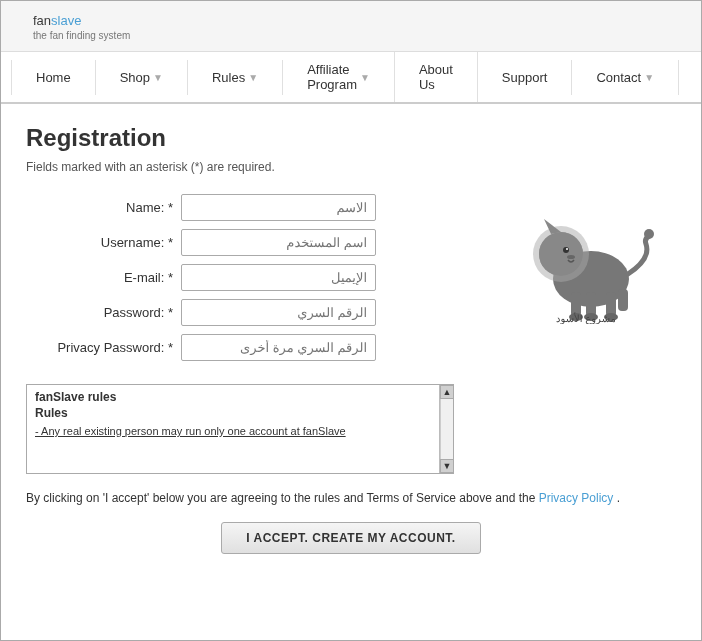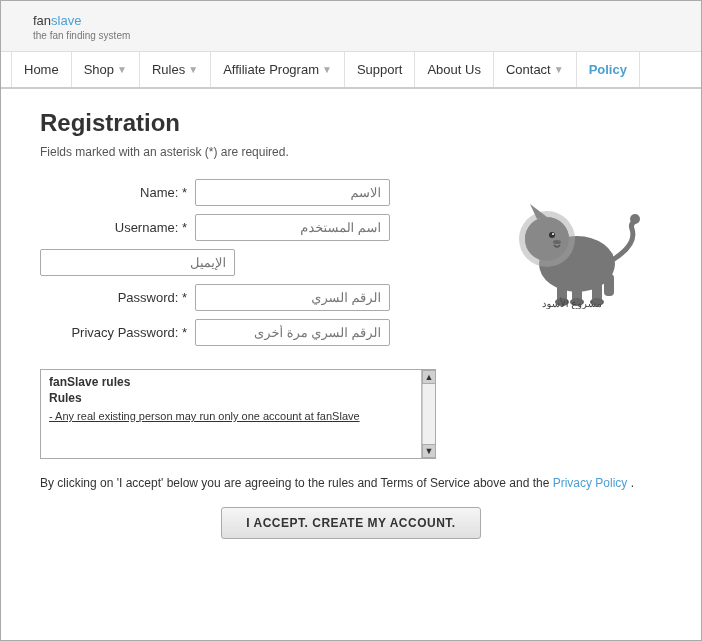--- a/index.html
+++ b/index.html
@@ -45,21 +45,21 @@
     }
     
     .nav {
       background: #fff;
       border-bottom: 2px solid #ccc;
       padding: 0 10px;
       display: flex;
       align-items: center;
     }
     .nav-item {
-      padding: 10px 12px;
+      padding: 10px 24px;
       font-size: 13px;
       color: #333;
       text-decoration: none;
       cursor: pointer;
       display: flex;
       align-items: center;
       gap: 3px;
       border-right: 1px solid #e0e0e0;
     }
     .nav-item:first-child {
@@ -68,21 +68,21 @@
     .nav-arrow {
       color: #aaa;
       font-size: 10px;
     }
     .nav-search {
       color: #4a9fd4;
       font-weight: bold;
     }
     
     .content {
-      padding: 20px 39px;
+      padding: 20px 25px;
     }
     .page-title {
       font-size: 24px;
       font-weight: bold;
       color: #333;
       margin-bottom: 8px;
     }
     .required-note {
       font-size: 12px;
       color: #555;
@@ -127,21 +127,21 @@
     }
     
     .lion-image {
       width: 160px;
       height: 120px;
     }
     
     .rules-box {
       border: 1px solid #aaa;
       margin-top: 15px;
-      width: 396px;
+      width: 428px;
       height: 90px;
       position: relative;
       font-size: 12px;
       color: #333;
       overflow: hidden;
     }
     .rules-title {
       font-weight: bold;
       padding: 5px 8px 2px 8px;
       font-size: 12px;
@@ -236,24 +236,24 @@
     </a>
     <a class="nav-item">
       <span>Rules</span>
       <span class="nav-arrow">▼</span>
     </a>
     <a class="nav-item">
       <span>Affiliate Program</span>
       <span class="nav-arrow">▼</span>
     </a>
     <a class="nav-item">
+      <span>About Us</span>
+    </a>
+    <a class="nav-item">
       <span>Support</span>
-    </a>
-    <a class="nav-item">
-      <span>About Us</span>
     </a>
     <a class="nav-item">
       <span>Contact</span>
       <span class="nav-arrow">▼</span>
     </a>
     <a class="nav-item nav-search">
       <span>Policy</span>
     </a>
   </nav>
 
@@ -268,20 +268,21 @@
           <label class="form-label">Name: *</label>
           <input class="form-input" type="text" placeholder="الاسم" style="">
         </div>
 
         <div class="form-row">
           <label class="form-label">Username: *</label>
           <input class="form-input" type="text" placeholder="اسم المستخدم" style="">
         </div>
 
         <div class="form-row">
+          <label class="form-label">E-mail: *</label>
           <input class="form-input" type="email" placeholder="الإيميل" style="">
         </div>
 
         <div class="form-row">
           <label class="form-label">Password: *</label>
           <input class="form-input" type="password" placeholder="الرقم السري" style="">
         </div>
 
         <div class="form-row">
           <label class="form-label">Privacy Password: *</label>

